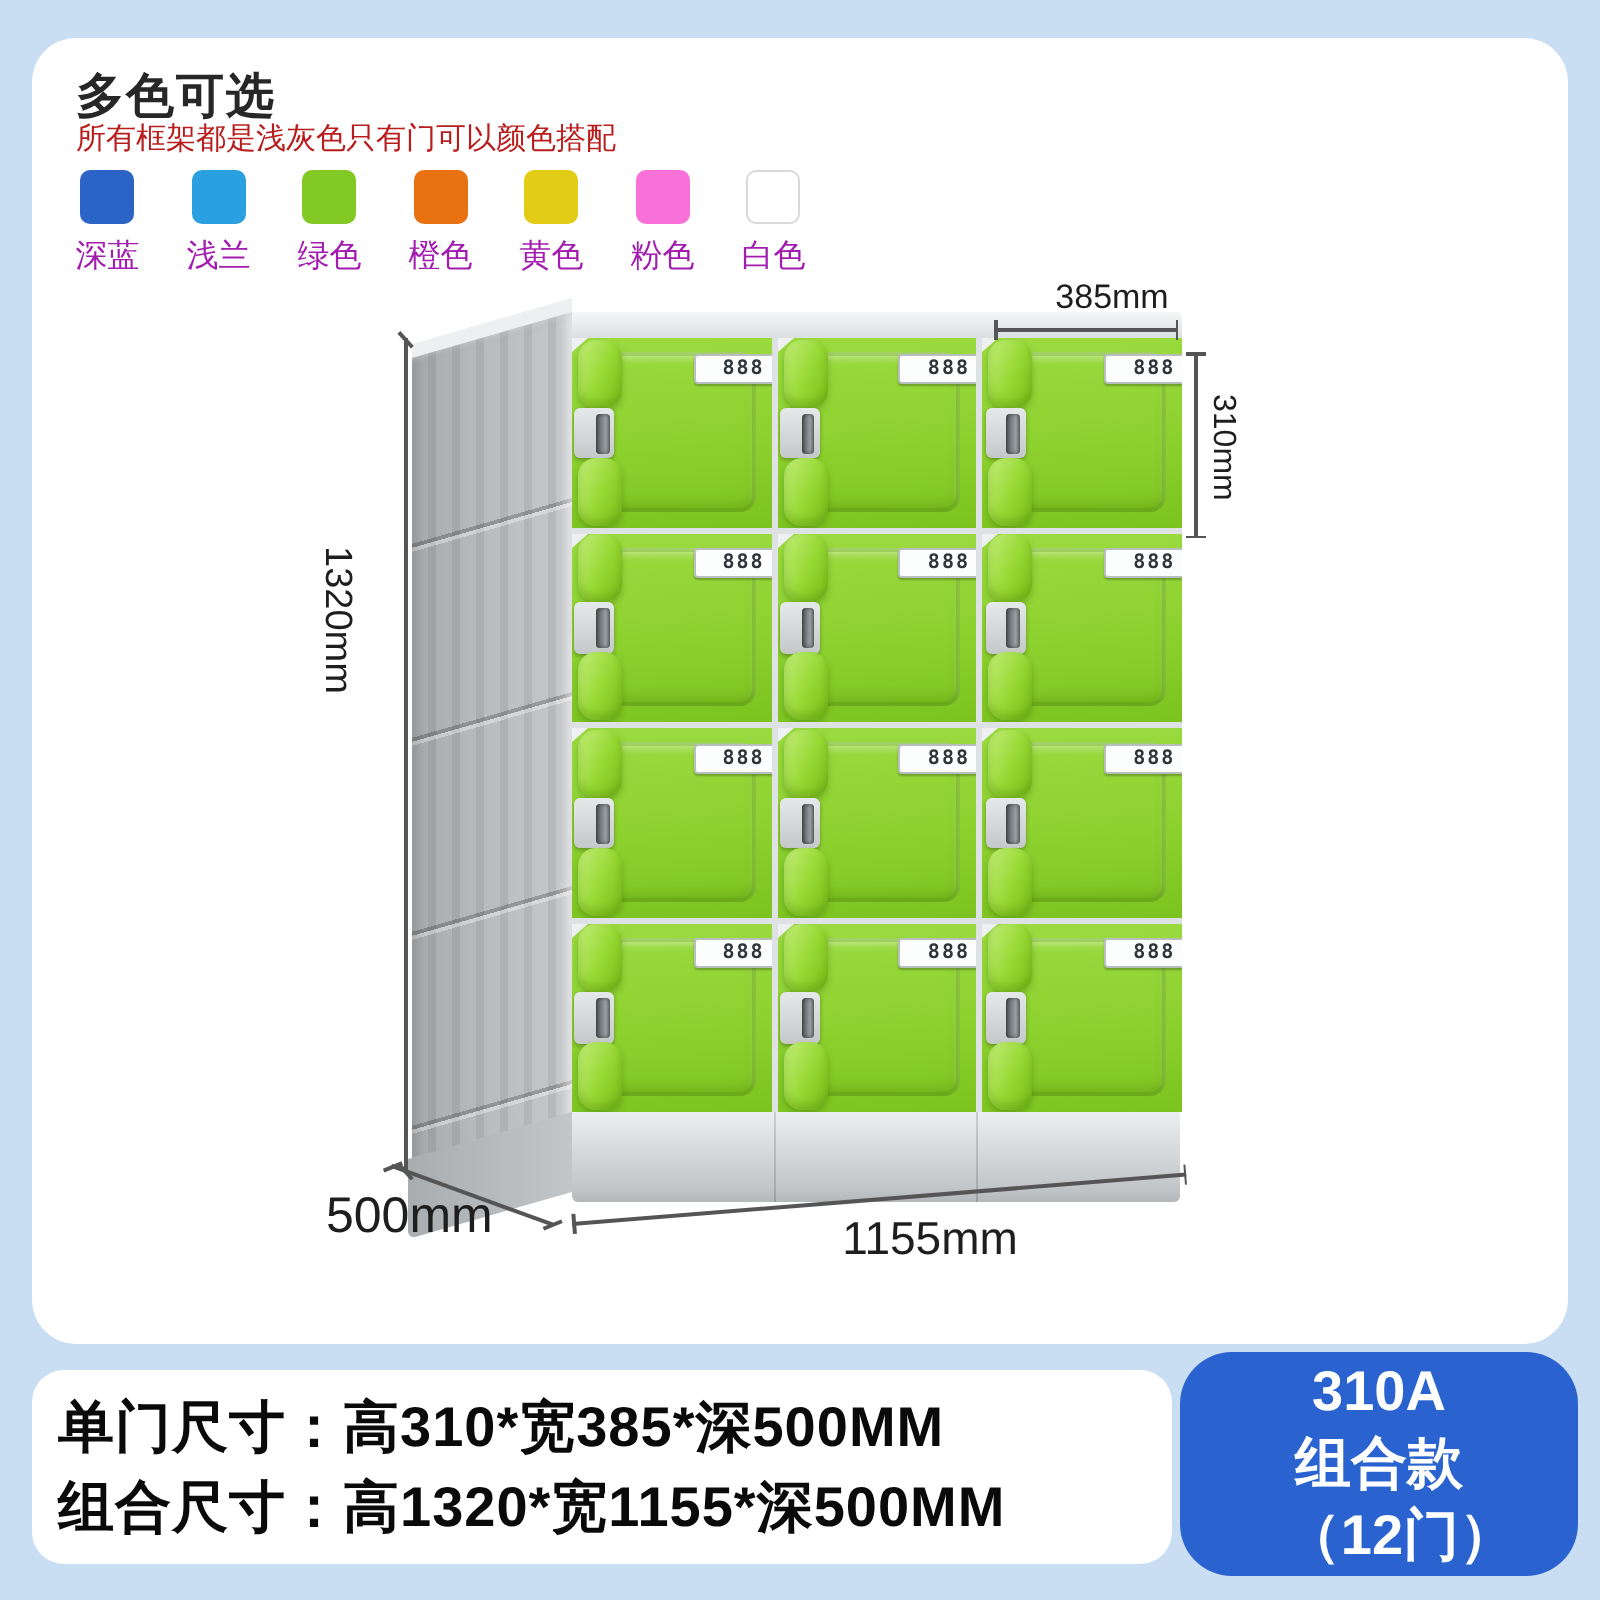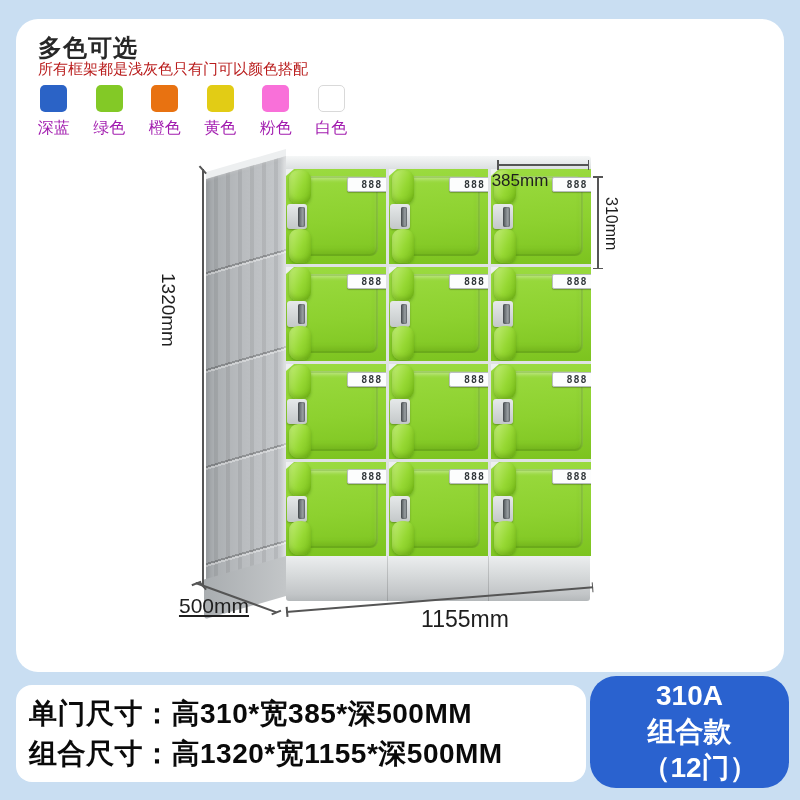--- a/index.html
+++ b/index.html
@@ -89,20 +89,24 @@
 <div class="card"></div>
 
 <div class="title">多色可选</div>
 <div class="subtitle">所有框架都是浅灰色只有门可以颜色搭配</div>
 <div class="swatches" id="swatches">
     <div class="swatch-item">
       <div class="swatch" style="background: rgb(43, 99, 198);"></div>
       <div class="swatch-label">深蓝</div>
     </div>
     <div class="swatch-item">
+      <div class="swatch" style="background: rgb(42, 160, 224);"></div>
+      <div class="swatch-label">浅兰</div>
+    </div>
+    <div class="swatch-item">
       <div class="swatch" style="background: rgb(131, 201, 38);"></div>
       <div class="swatch-label">绿色</div>
     </div>
     <div class="swatch-item">
       <div class="swatch" style="background: rgb(232, 114, 17);"></div>
       <div class="swatch-label">橙色</div>
     </div>
     <div class="swatch-item">
       <div class="swatch" style="background: rgb(226, 204, 21);"></div>
       <div class="swatch-label">黄色</div>
@@ -243,30 +247,30 @@
         <span class="plate">888</span>
       </div>
     </div>
   <div class="base-side"></div>
   <div class="base-front">
     <div class="sep" style="left:33.3%"></div>
     <div class="sep" style="left:66.6%"></div>
   </div>
 
   <div class="dim h" style="left:497px; top:164px; width:92px;"></div>
-  <div class="dim-label" style="left:460px; top:139px; width:120px; text-align:center; font-size:17px;margin-top:32px;">385mm</div>
+  <div class="dim-label" style="left:496px; top:139px; width:120px; text-align:center; font-size:17px;">385mm</div>
 
   <div class="dim v" style="left:597px; top:176px; height:93px;"></div>
   <div class="dim-label vtext" style="left:602px; top:178px; height:92px; font-size:16px; text-align:center;">310mm</div>
 
   <div class="dim v slash" style="left:202px; top:169px; height:417px;"></div>
   <div class="dim-label vtext" style="left:157px; top:255px; height:110px; font-size:19px; text-align:center;">1320mm</div>
 
   <div class="dim h slash" style="left:196px; top:582px; width:86px; transform:rotate(20deg); transform-origin:0 0;"></div>
-  <div class="dim-label" style="left:163px; top:594px; width:86px; text-align:right; font-size:21px;text-decoration:underline;">500mm</div>
+  <div class="dim-label" style="left:163px; top:594px; width:86px; text-align:left; font-size:25px;">500mm</div>
 
   <div class="dim h" style="left:286px; top:611px; width:308px; transform:rotate(-4.6deg); transform-origin:0 0;"></div>
   <div class="dim-label" style="left:320px; top:606px; width:290px; text-align:center; font-size:23px;">1155mm</div>
 </div>
 
 <div class="spec-box">
   <div class="spec-line">单门尺寸：高310*宽385*深500MM</div>
   <div class="spec-line">组合尺寸：高1320*宽1155*深500MM</div>
 </div>
 

